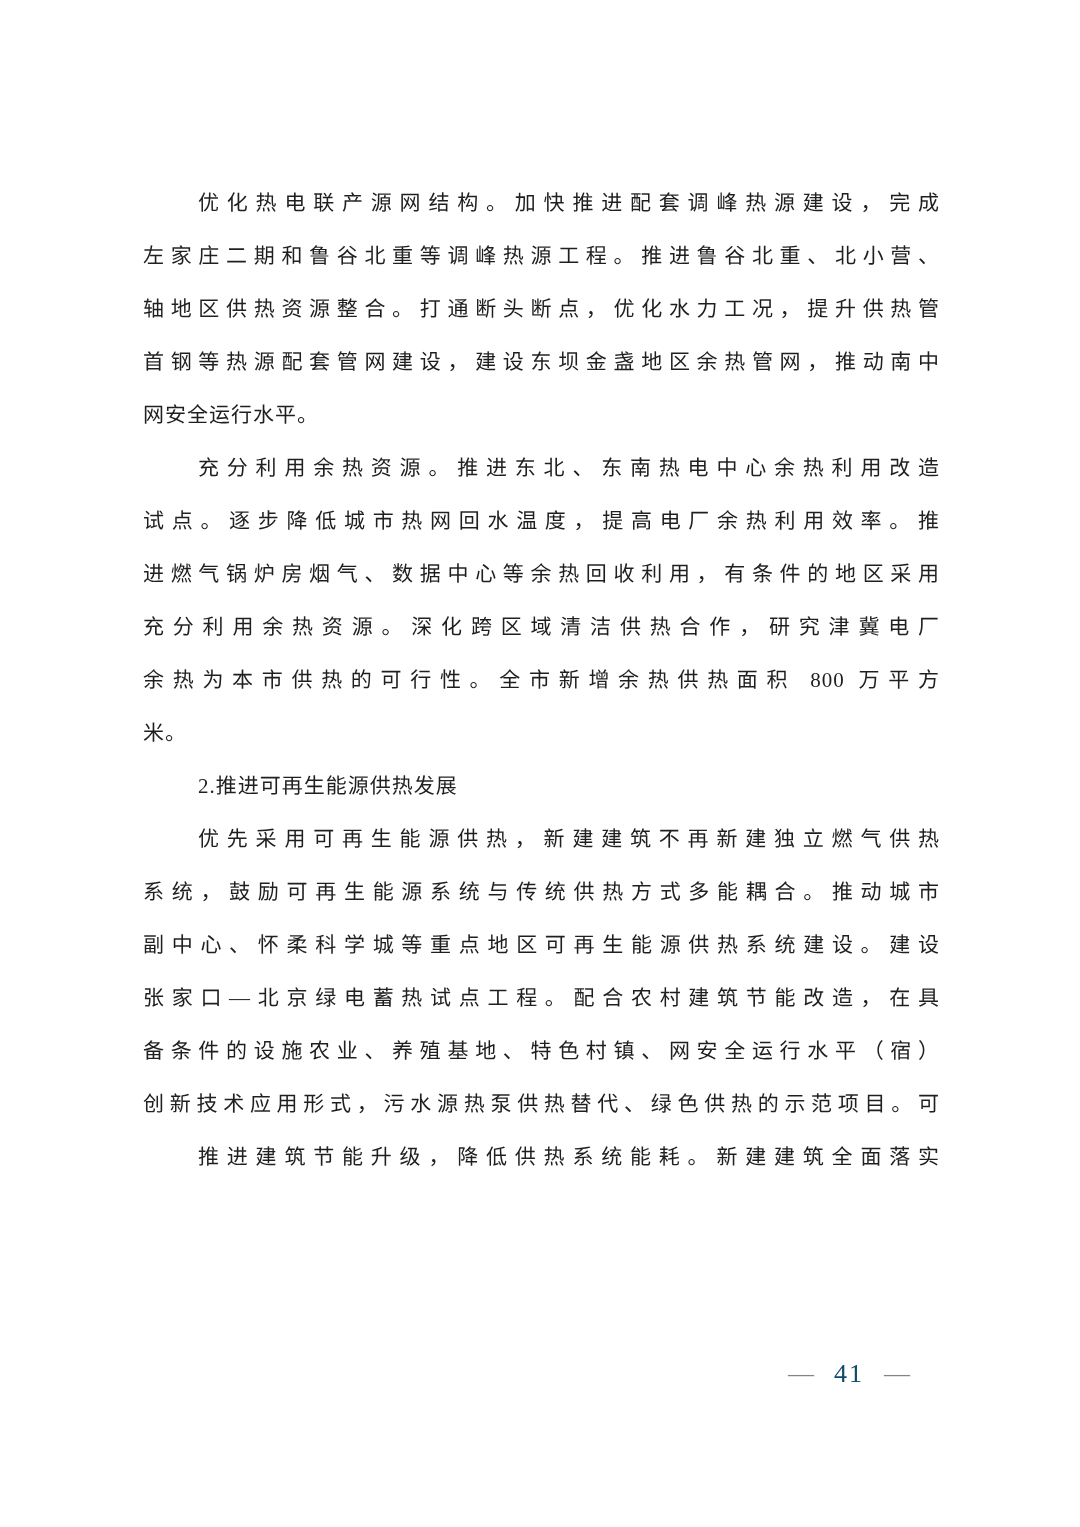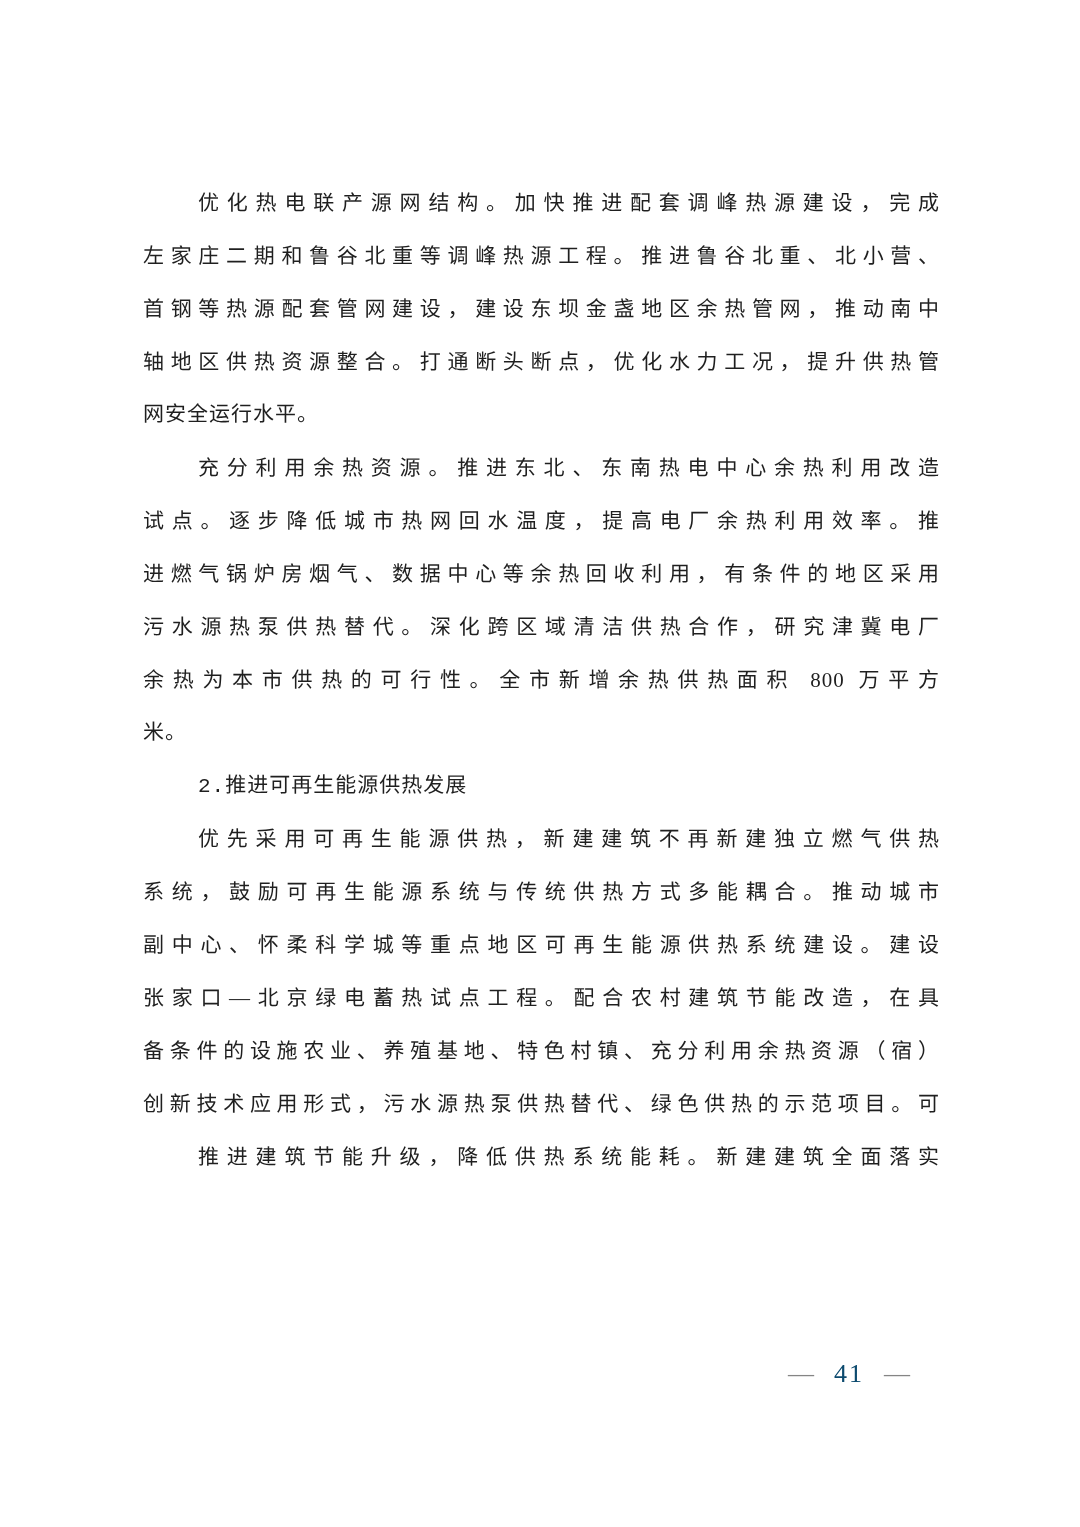--- a/index.html
+++ b/index.html
@@ -32,21 +32,20 @@
     white-space: nowrap;
     color: #1f1f1f;
   }
   .line.first {
     text-indent: 55px;
   }
   .line.last,
   .line.heading {
     text-align: center;
     text-align-last: left;
-    font-family: Liberation Mono, monospace;
   }
   .footer {
     position: absolute;
     top: 1352px;
     right: 170px;
     height: 44px;
     display: flex;
     align-items: center;
     gap: 20px;
     font-size: 26px;
@@ -64,44 +63,44 @@
 </head>
 <body>
 
 <div class="page">
 
   <div class="text-block">
 
     <div class="para">
       <div class="line first">优化热电联产源网结构。加快推进配套调峰热源建设，完成</div>
       <div class="line">左家庄二期和鲁谷北重等调峰热源工程。推进鲁谷北重、北小营、</div>
+      <div class="line">轴地区供热资源整合。打通断头断点，优化水力工况，提升供热管</div>
       <div class="line">首钢等热源配套管网建设，建设东坝金盏地区余热管网，推动南中</div>
-      <div class="line">轴地区供热资源整合。打通断头断点，优化水力工况，提升供热管</div>
       <div class="line last">网安全运行水平。</div>
     </div>
 
     <div class="para">
       <div class="line first">充分利用余热资源。推进东北、东南热电中心余热利用改造</div>
       <div class="line">试点。逐步降低城市热网回水温度，提高电厂余热利用效率。推</div>
       <div class="line">进燃气锅炉房烟气、数据中心等余热回收利用，有条件的地区采用</div>
-      <div class="line">污水源热泵供热替代。深化跨区域清洁供热合作，研究津冀电厂</div>
+      <div class="line">充分利用余热资源。深化跨区域清洁供热合作，研究津冀电厂</div>
       <div class="line">余热为本市供热的可行性。全市新增余热供热面积 800 万平方</div>
       <div class="line last">米。</div>
     </div>
 
     <div class="para">
       <div class="line first heading">2.推进可再生能源供热发展</div>
     </div>
 
     <div class="para">
       <div class="line first">优先采用可再生能源供热，新建建筑不再新建独立燃气供热</div>
       <div class="line">系统，鼓励可再生能源系统与传统供热方式多能耦合。推动城市</div>
       <div class="line">副中心、怀柔科学城等重点地区可再生能源供热系统建设。建设</div>
       <div class="line">张家口—北京绿电蓄热试点工程。配合农村建筑节能改造，在具</div>
-      <div class="line">备条件的设施农业、养殖基地、特色村镇、充分利用余热资源（宿）</div>
+      <div class="line">备条件的设施农业、养殖基地、特色村镇、网安全运行水平（宿）</div>
       <div class="line">创新技术应用形式，污水源热泵供热替代、绿色供热的示范项目。可</div>
     </div>
 
 
     <div class="para">
       <div class="line first">推进建筑节能升级，降低供热系统能耗。新建建筑全面落实</div>
     </div>
 
   </div>
 

